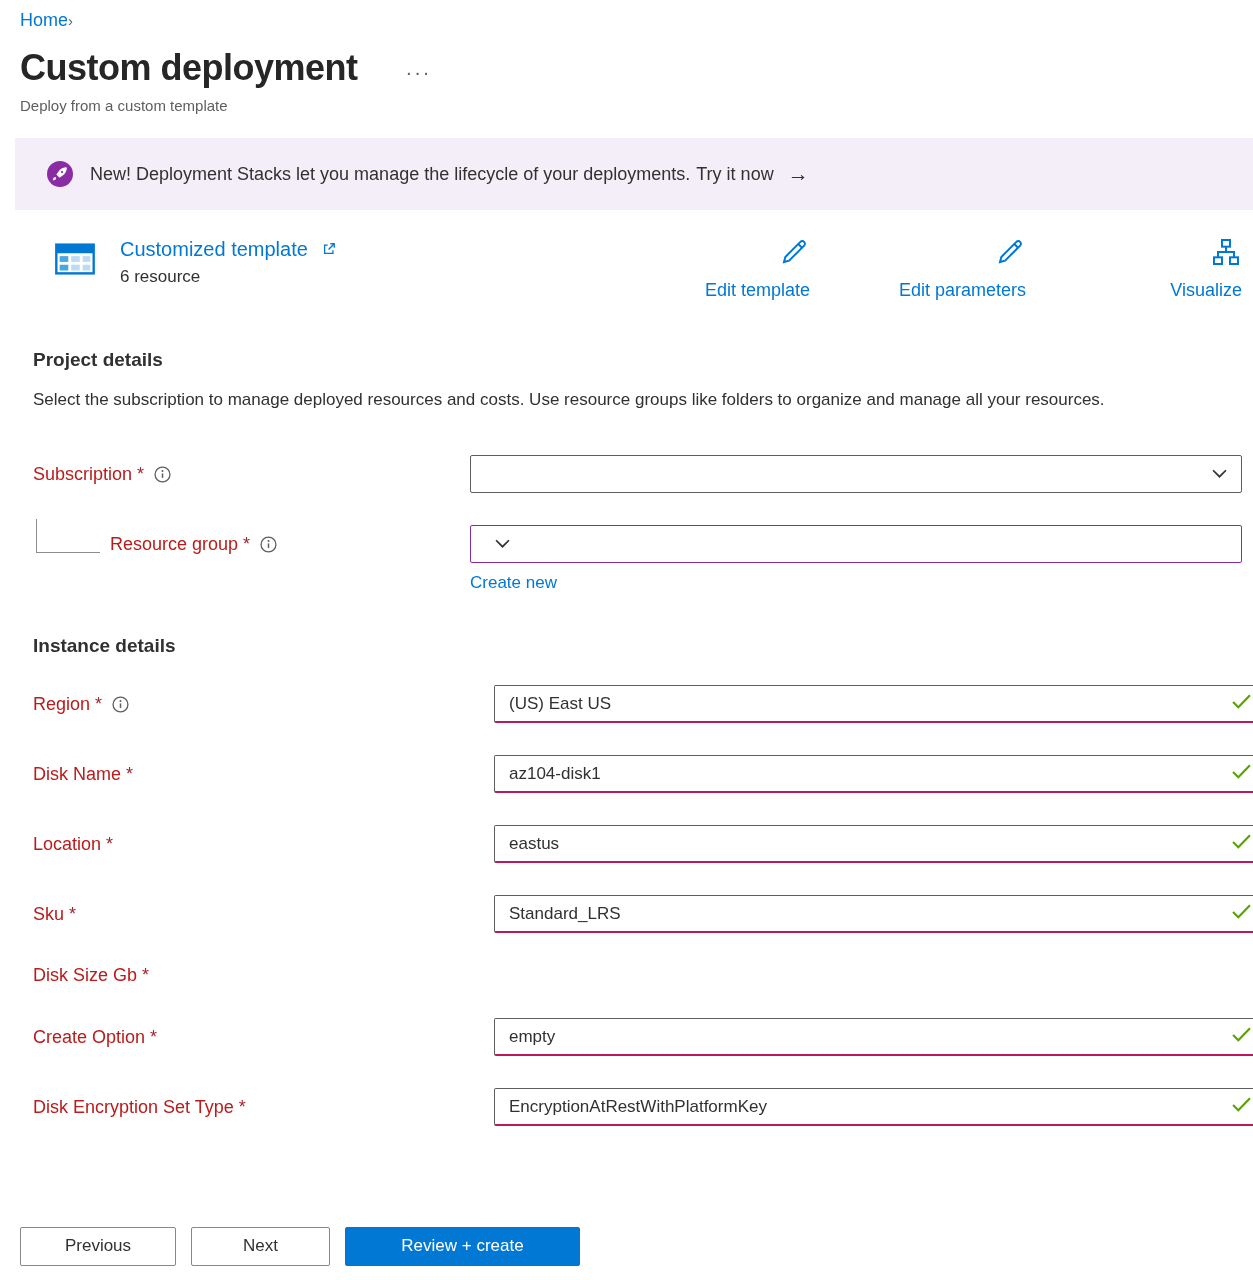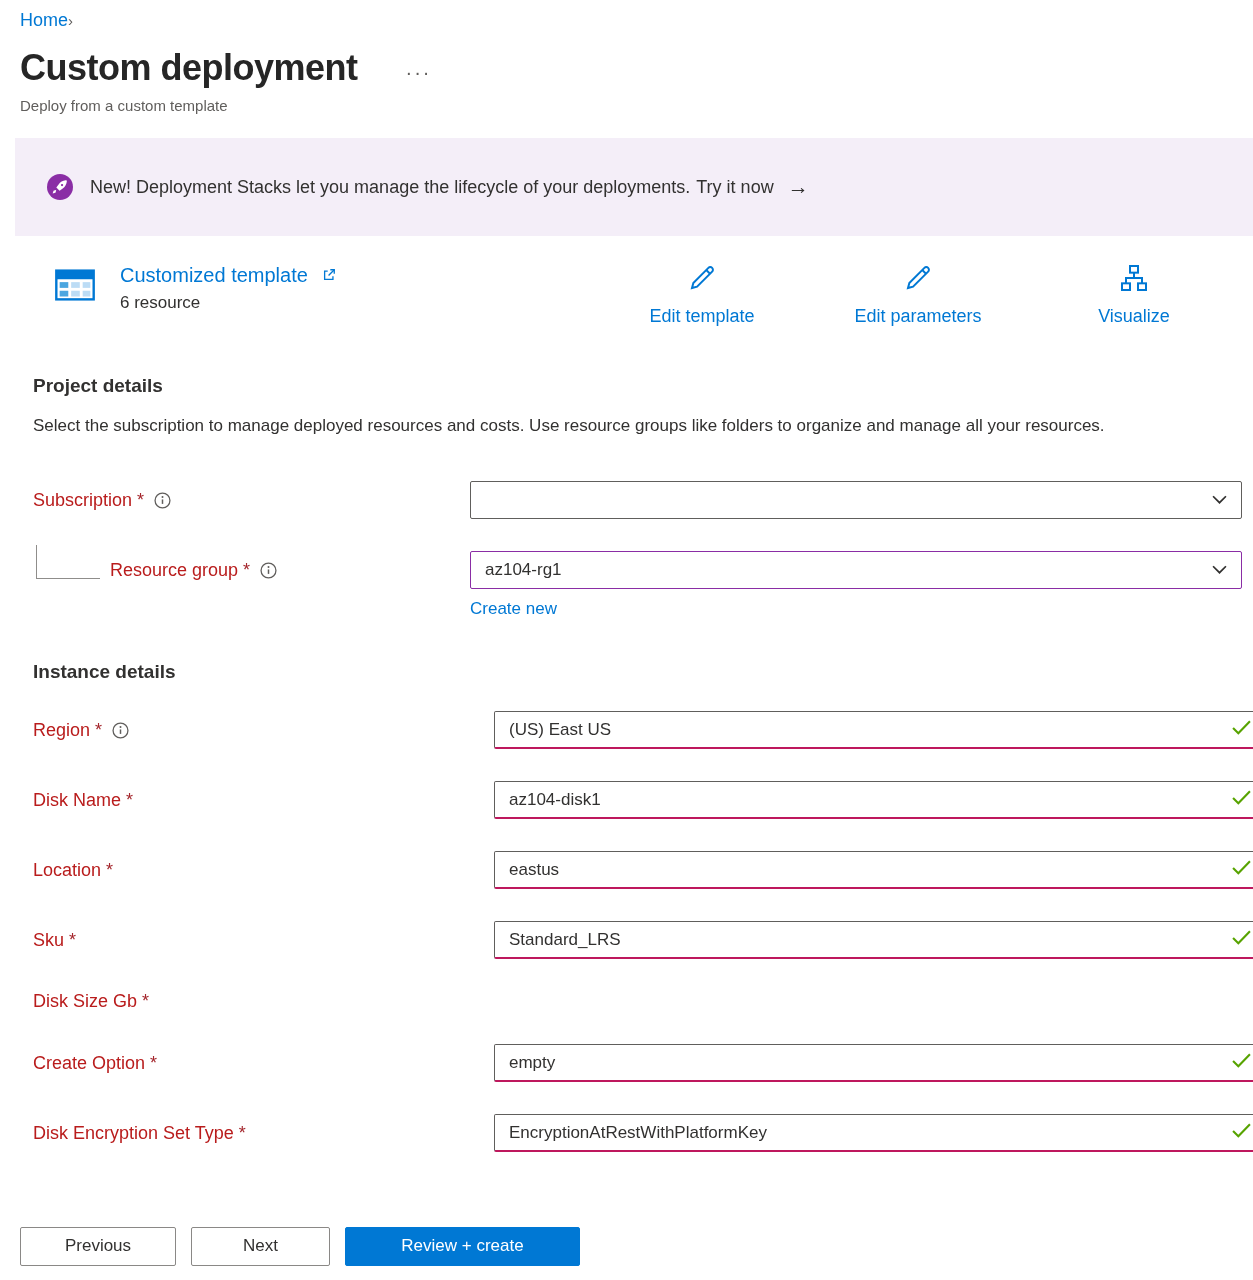--- a/index.html
+++ b/index.html
@@ -12,34 +12,34 @@
   .breadcrumb a { color:#0078d4; text-decoration:none; cursor:pointer; }
   .crumb-sep { color:#605e5c; font-size:15px; }
 
   
   .title-row { display:flex; align-items:flex-start; margin-top:16px; }
   h1 { font-size:36px; font-weight:700; color:#262626; letter-spacing:-0.5px; }
   .more-dots { color:#605e5c; font-size:20px; letter-spacing:2px; margin-left:48px; margin-top:14px; cursor:pointer; }
   .subtitle { color:#605e5c; font-size:15px; margin-top:8px; }
 
   
-  .banner { margin:24px -11px 0 -5px; background:#f4eef8; height:98px; display:flex; align-items:center; padding-left:32px; }
+  .banner { margin:24px -11px 0 -5px; background:#f4eef8; height:72px; display:flex; align-items:center; padding-left:32px; }
   .banner-icon { width:26px; height:26px; flex:none; margin-right:17px; }
   .banner-text { font-size:18px; color:#323130; }
   .banner-link { font-size:18px; color:#323130; margin-left:6px; cursor:pointer; }
   .banner-arrow { margin-left:14px; font-size:21px; color:#323130; cursor:pointer; }
 
   
   .template-row { display:flex; margin-top:26px; margin-left:32px; }
   .template-icon { width:46px; height:46px; flex:none; margin-right:22px; }
   .template-meta { padding-top:2px; }
   .template-link { color:#0078d4; font-size:20px; text-decoration:none; cursor:pointer; display:inline-flex; align-items:flex-start; gap:14px; }
   .resource-count { font-size:17px; color:#323130; margin-top:6px; }
   .template-actions { margin-left:auto; display:flex; }
-  .action { width:216px; display:flex; flex-direction:column; align-items:center; cursor:pointer; }
+  .action { width:216px; display:flex; flex-direction:column; align-items:flex-end; cursor:pointer; }
   .action svg { margin-bottom:8px; }
   .action-label { color:#0078d4; font-size:18px; }
 
   
   .main { margin-left:13px; margin-right:0; }
   h2 { font-size:19px; font-weight:700; color:#323130; }
   .section-project { margin-top:48px; }
   .section-desc { font-size:17px; line-height:1.55; margin-top:16px; max-width:1150px; }
 
   .fields { margin-top:42px; }
@@ -207,21 +207,20 @@
             <span class="info-icon">
               <svg width="17" height="17" viewBox="0 0 16 16">
                   <circle cx="8" cy="8" r="7" fill="none" stroke="#605e5c" stroke-width="1.2"></circle>
                   <rect x="7.3" y="7" width="1.4" height="4.2" fill="#605e5c"></rect>
                   <circle cx="8" cy="4.6" r="0.95" fill="#605e5c"></circle>
                 </svg>
             </span>
           </div>
           <div class="control-cell">
             <div class="input dropdown focus-purple">
-              <span class="value">az104-rg1</span>
               <span class="chev">
                 <svg width="15" height="10" viewBox="0 0 14 9" fill="none" stroke="#323130" stroke-width="1.6">
                     <path d="M1 1l6 6 6-6"></path>
                   </svg>
               </span>
             </div>
           </div>
         </div>
 
         <div class="create-new-row">

